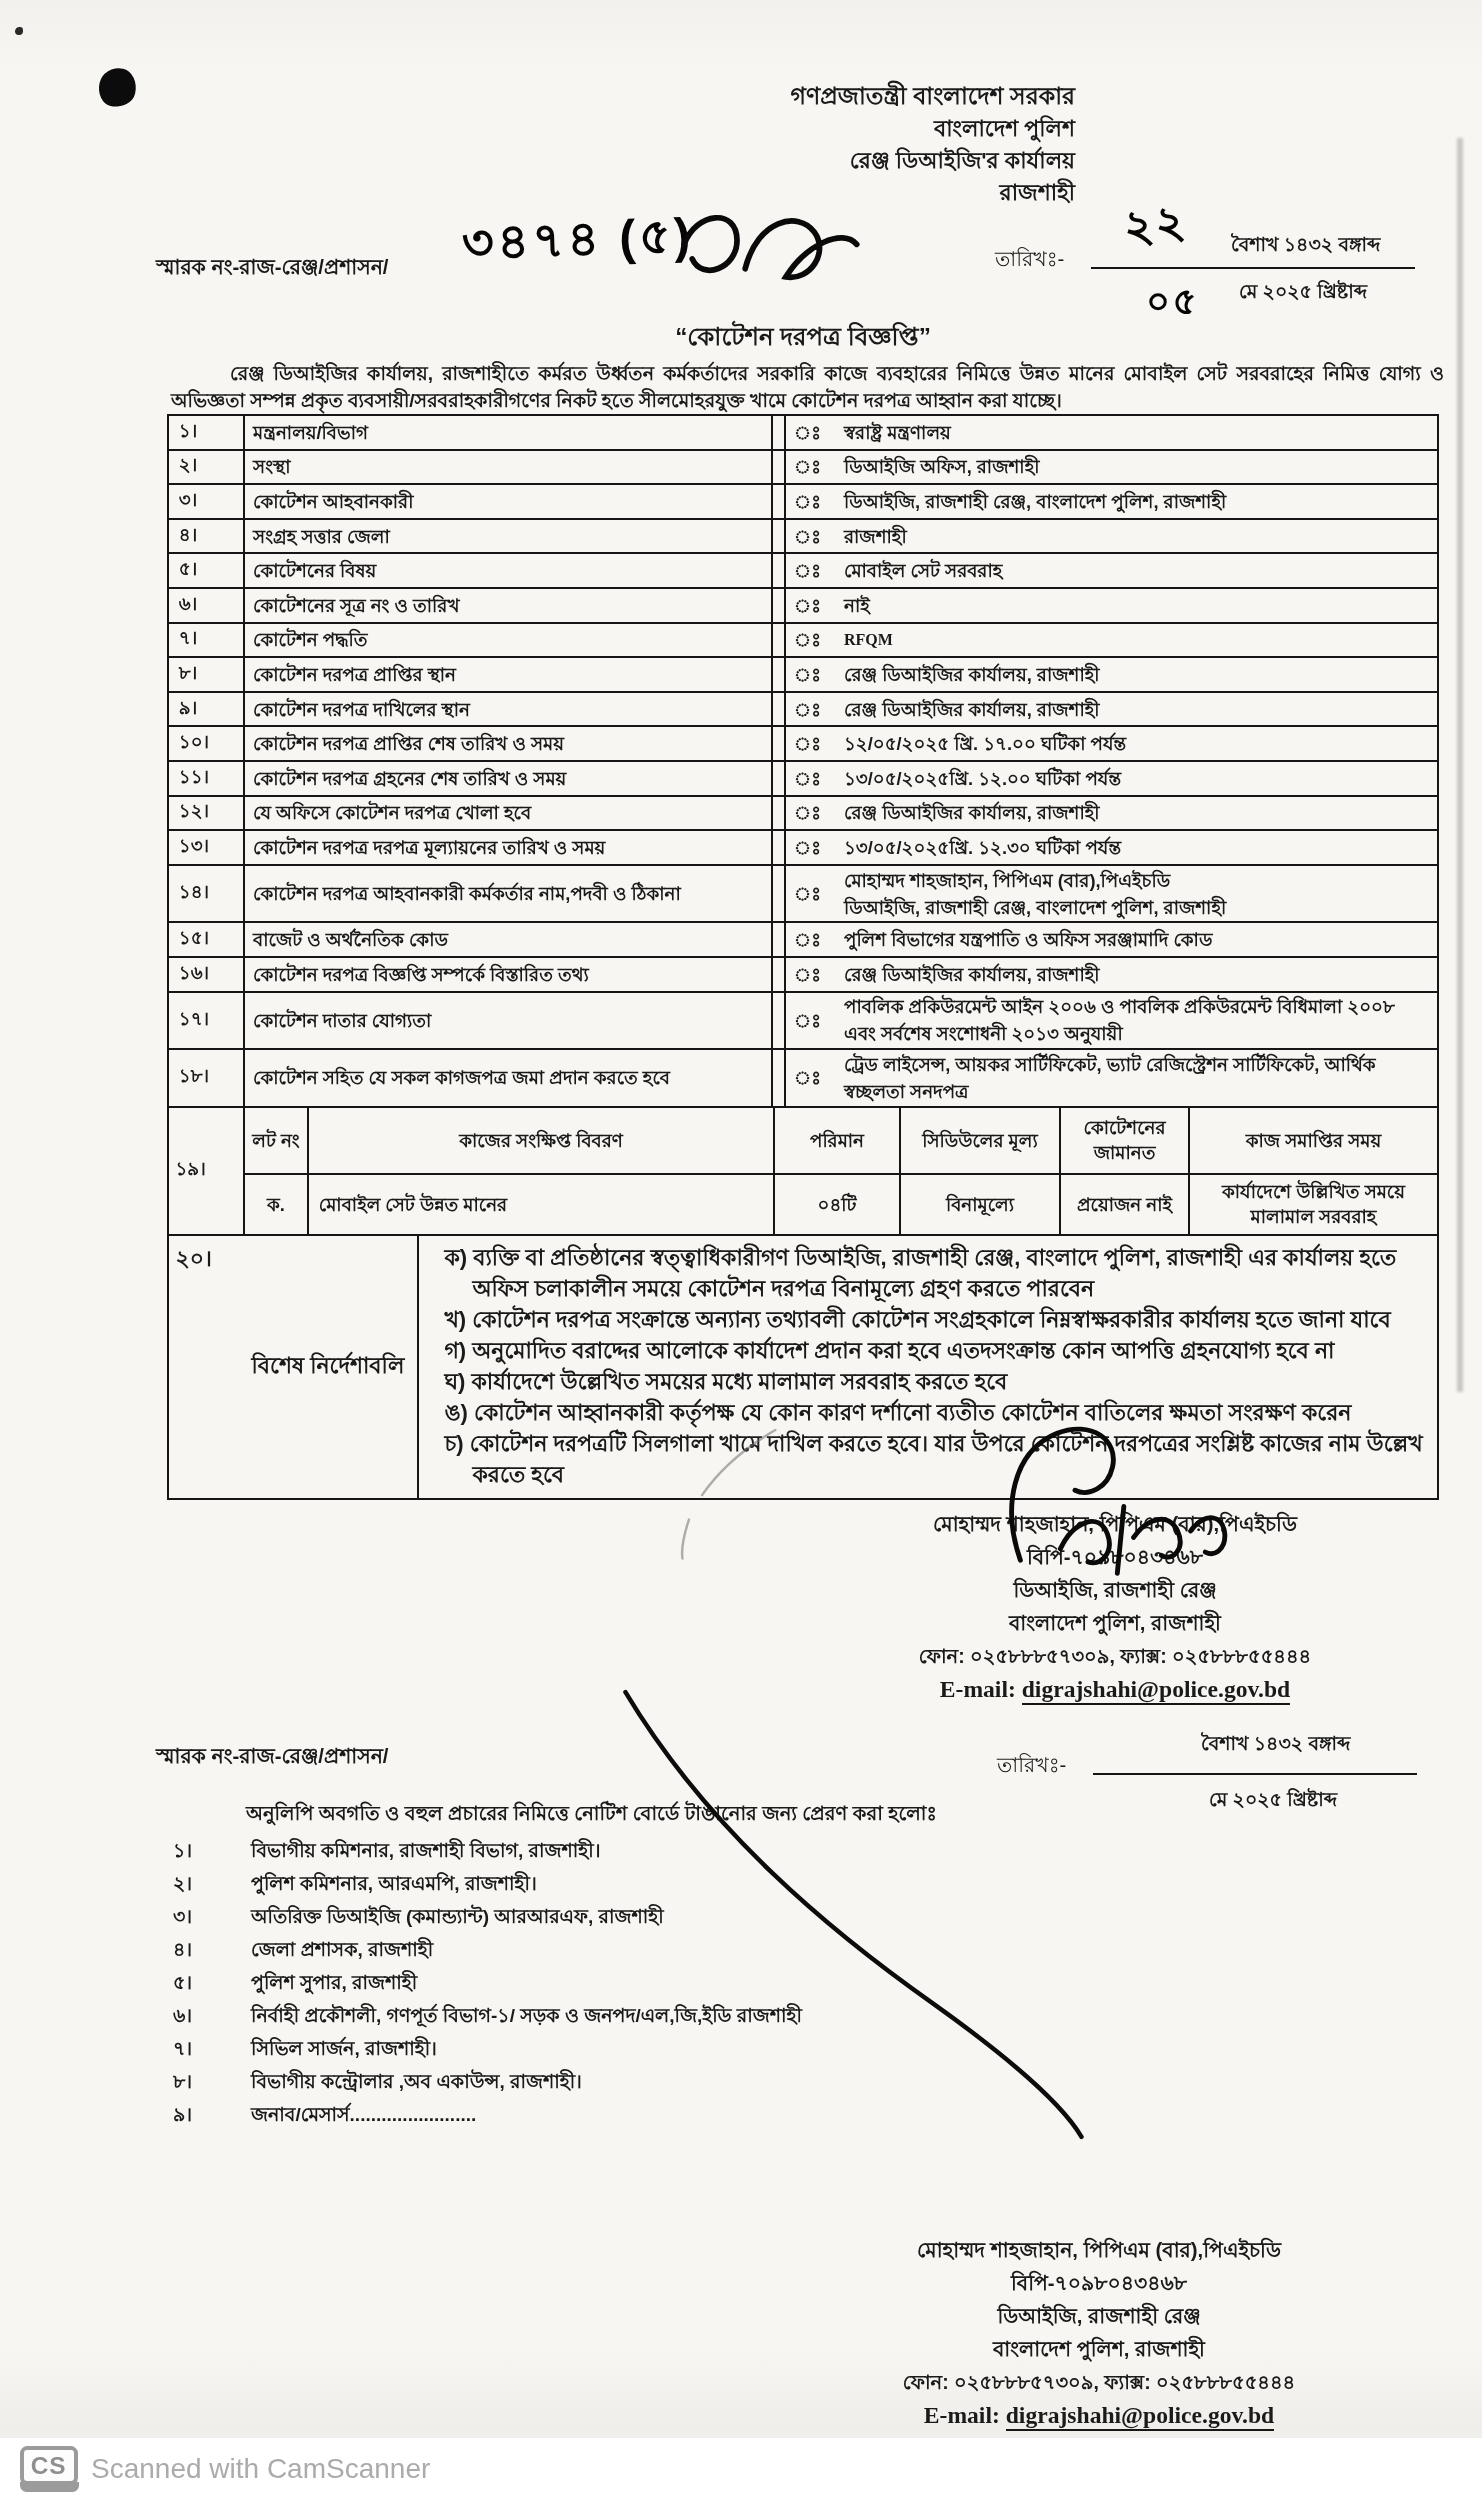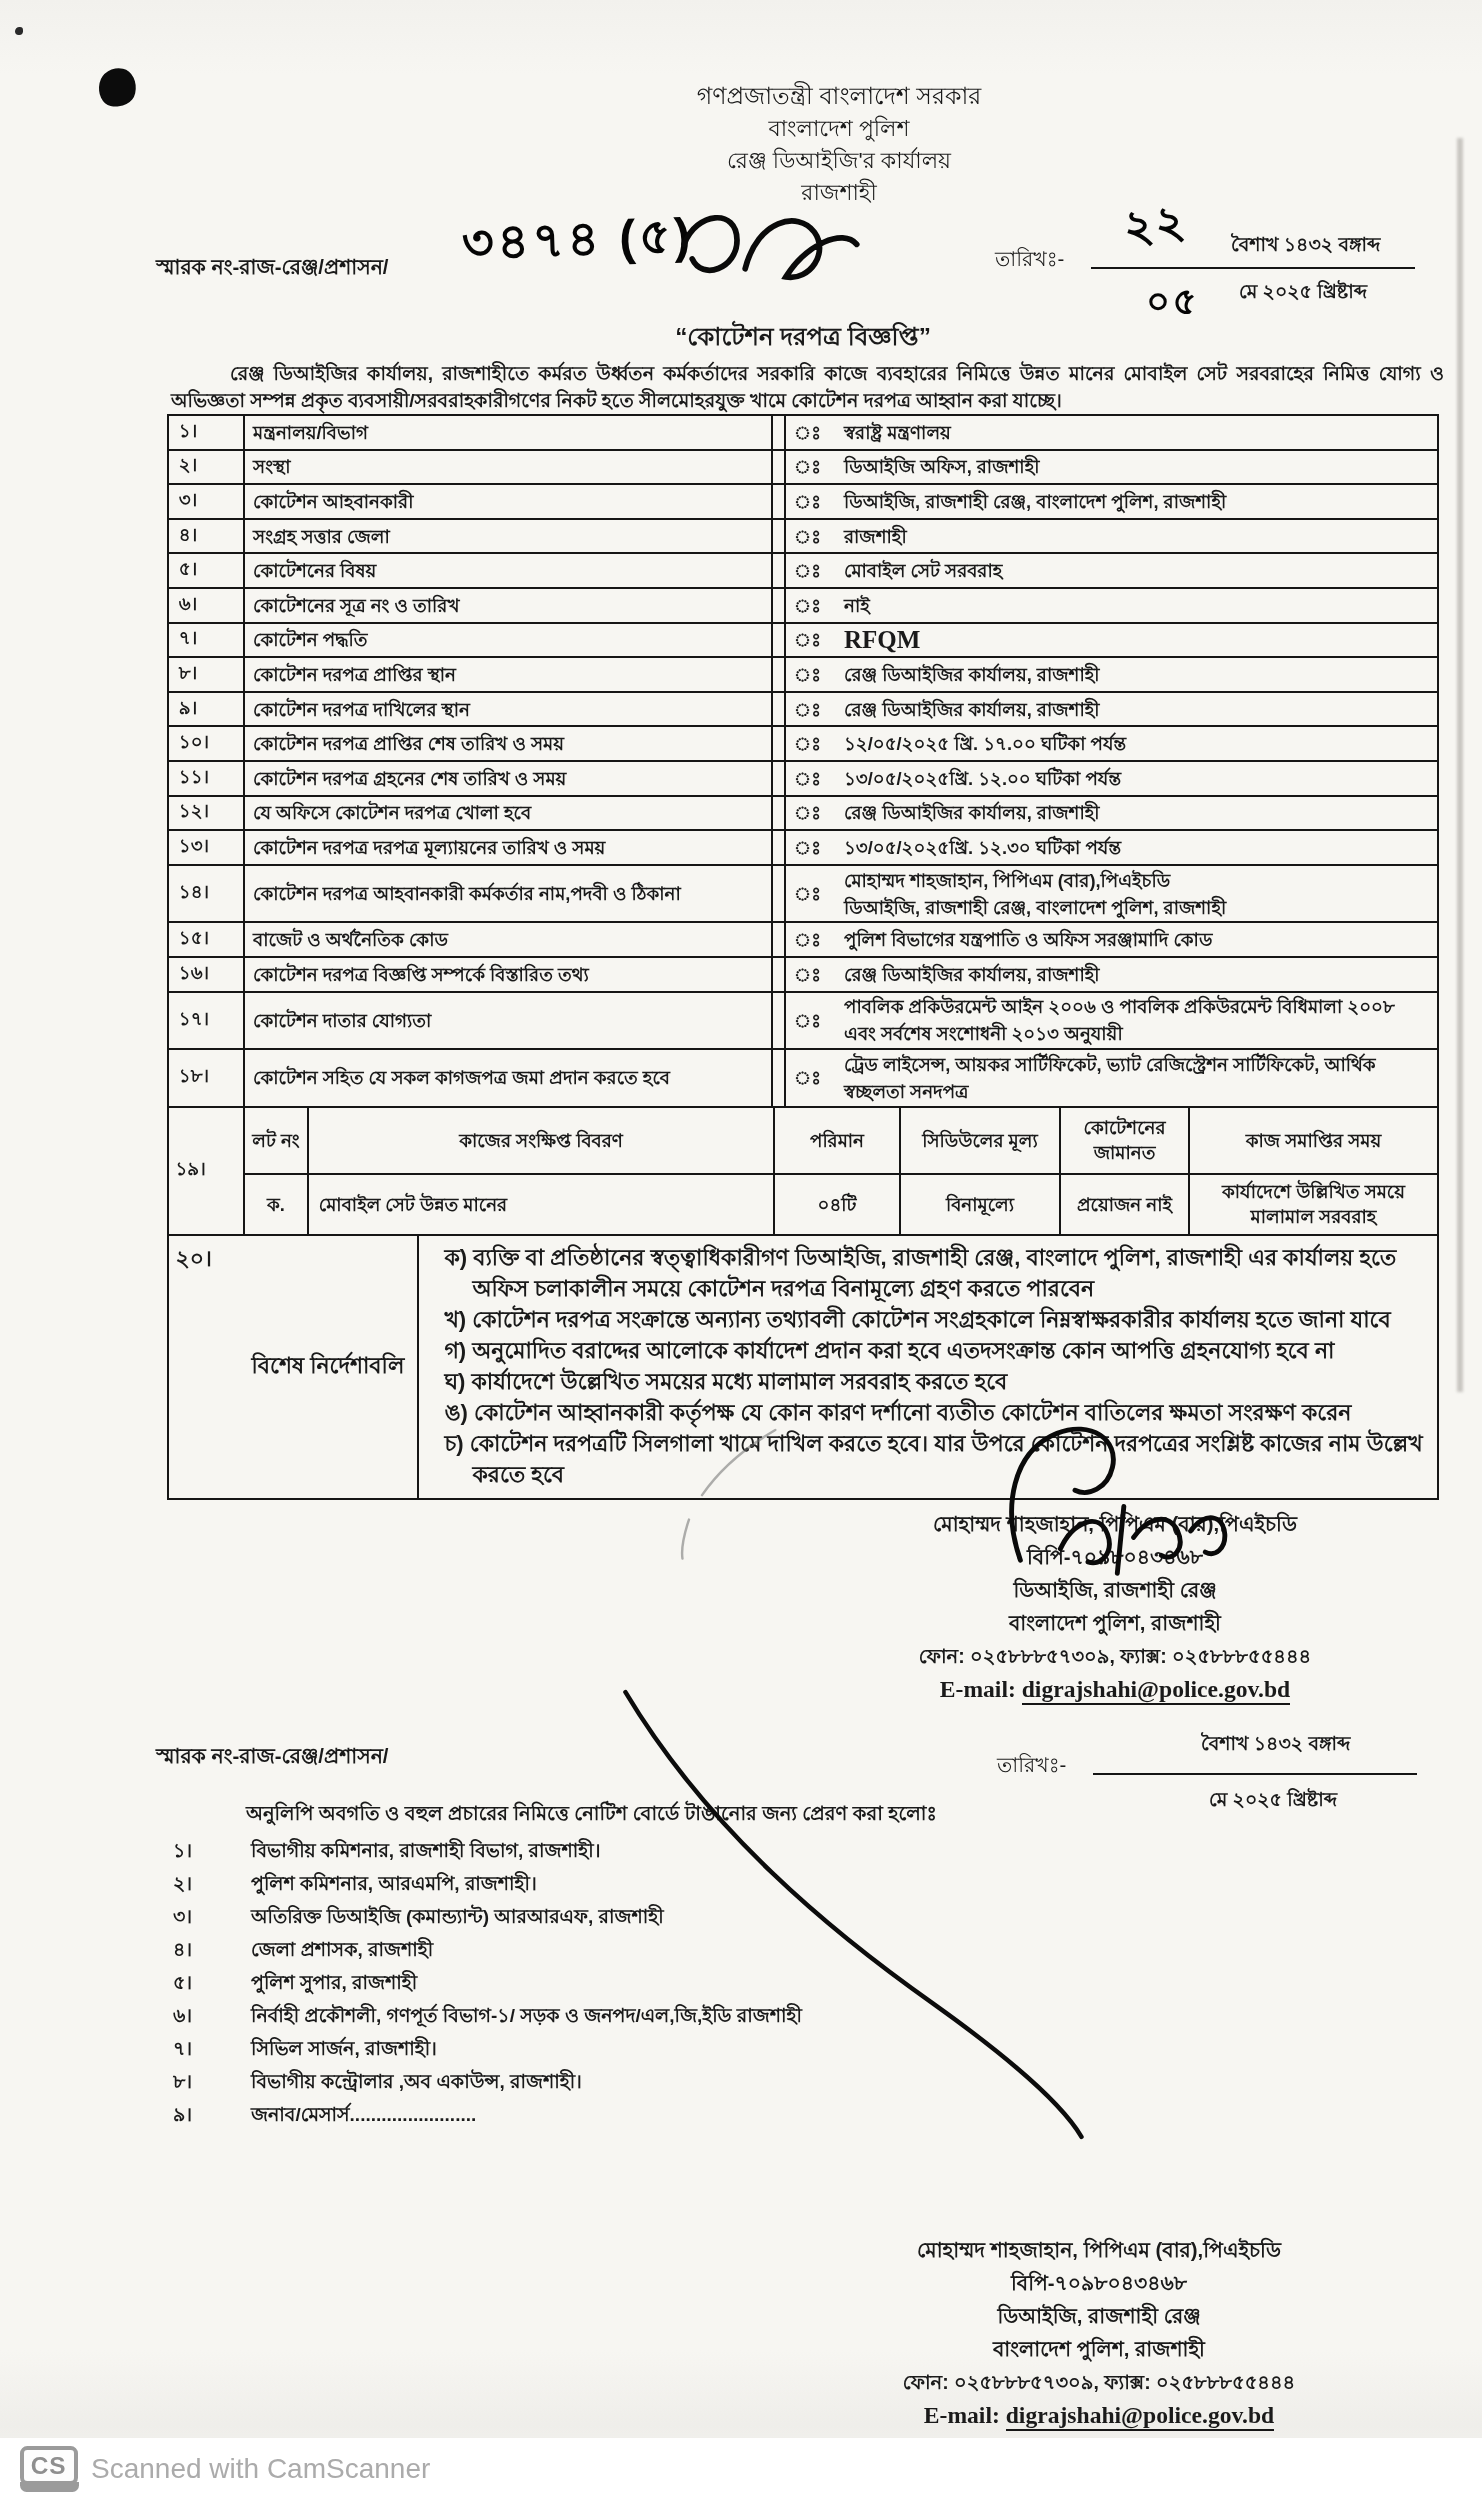--- a/index.html
+++ b/index.html
@@ -13,21 +13,21 @@
   }
   .abs{position:absolute;}
 
   
   .ink-blob{position:absolute;left:99px;top:68px;width:37px;height:39px;background:#0c0c0c;
     border-radius:54% 46% 58% 42% / 48% 55% 45% 52%;transform:rotate(12deg);}
   .ink-dot{position:absolute;left:14.7px;top:27px;width:8.1px;height:8.1px;background:#2a2a2a;border-radius:60% 40% 50% 50%;}
   .edge-shadow{position:absolute;left:1457px;top:138px;width:5.7px;height:1254px;background:#b9b7b2;filter:blur(1.6px);opacity:.75;}
 
   
-  .doc-header{top:80px;left:603px;width:472px;text-align:center;font-weight:400;}
+  .doc-header{top:80px;left:603px;width:472px;text-align:right;font-weight:700;}
   .doc-header .h1{font-size:23.6px;line-height:33px;}
   .doc-header .h2{font-size:22px;line-height:32px;}
 
   
   .memo-label{font-size:20.4px;font-weight:700;}
   .hw{font-weight:700;color:#050505;}
   #memo1-num{top:202px;left:462px;font-size:49px;transform:rotate(-2deg);letter-spacing:3.3px;}
   .date-block{width:440px;height:122px;}
   #date1{top:194px;left:995px;}
   #date2{top:1700px;left:997px;}
@@ -47,21 +47,21 @@
 
   
   #doc-table{top:414px;left:167px;width:1272px;border:2.4px solid #161616;box-sizing:border-box;background:transparent;}
   .irow{display:grid;grid-template-columns:76px 528px 13px 1fr;border-bottom:2px solid #161616;min-height:28.5px;font-size:18.3px;font-weight:700;}
   .irow > div{display:flex;align-items:center;box-sizing:border-box;}
   .irow .c-no{padding:0.8px 3.3px 0.8px 9.8px;border-right:2px solid #161616;}
   .irow .c-label{padding:0.8px 8.1px;border-right:2px solid #161616;line-height:25px;}
   .irow .c-gap{border-right:2px solid #161616;}
   .irow .c-val{padding:0.8px 8.1px 0.8px 8.1px;gap:23px;line-height:27px;}
   .irow .vtext{white-space:pre-line;}
-  .latin{font-family:"Liberation Serif","DejaVu Serif",serif;font-size:25px;}
+  .latin{font-family:"Liberation Serif","DejaVu Serif",serif;font-size:16px;}
 
   
   .lot-section{display:grid;grid-template-columns:76px 1fr;}
   .lot-section .c-no19{border-right:2px solid #161616;display:flex;align-items:center;padding-left:6.5px;font-size:18.3px;font-weight:700;box-sizing:border-box;}
   .lot-grid{display:grid;grid-template-columns:64px 466px 126px 160px 129px 1fr;font-size:18.3px;font-weight:700;}
   .lot-grid > div{border-right:2px solid #161616;box-sizing:border-box;display:flex;align-items:center;justify-content:center;text-align:center;padding:3.3px 6.5px;line-height:25px;}
   .lot-grid > div:last-child{border-right:none;}
   .lot-head > div{border-bottom:2px solid #161616;height:67px;}
   .lot-data > div{height:59px;}
   .lot-data .d-desc{justify-content:flex-start;text-align:left;padding-left:9.8px;}

